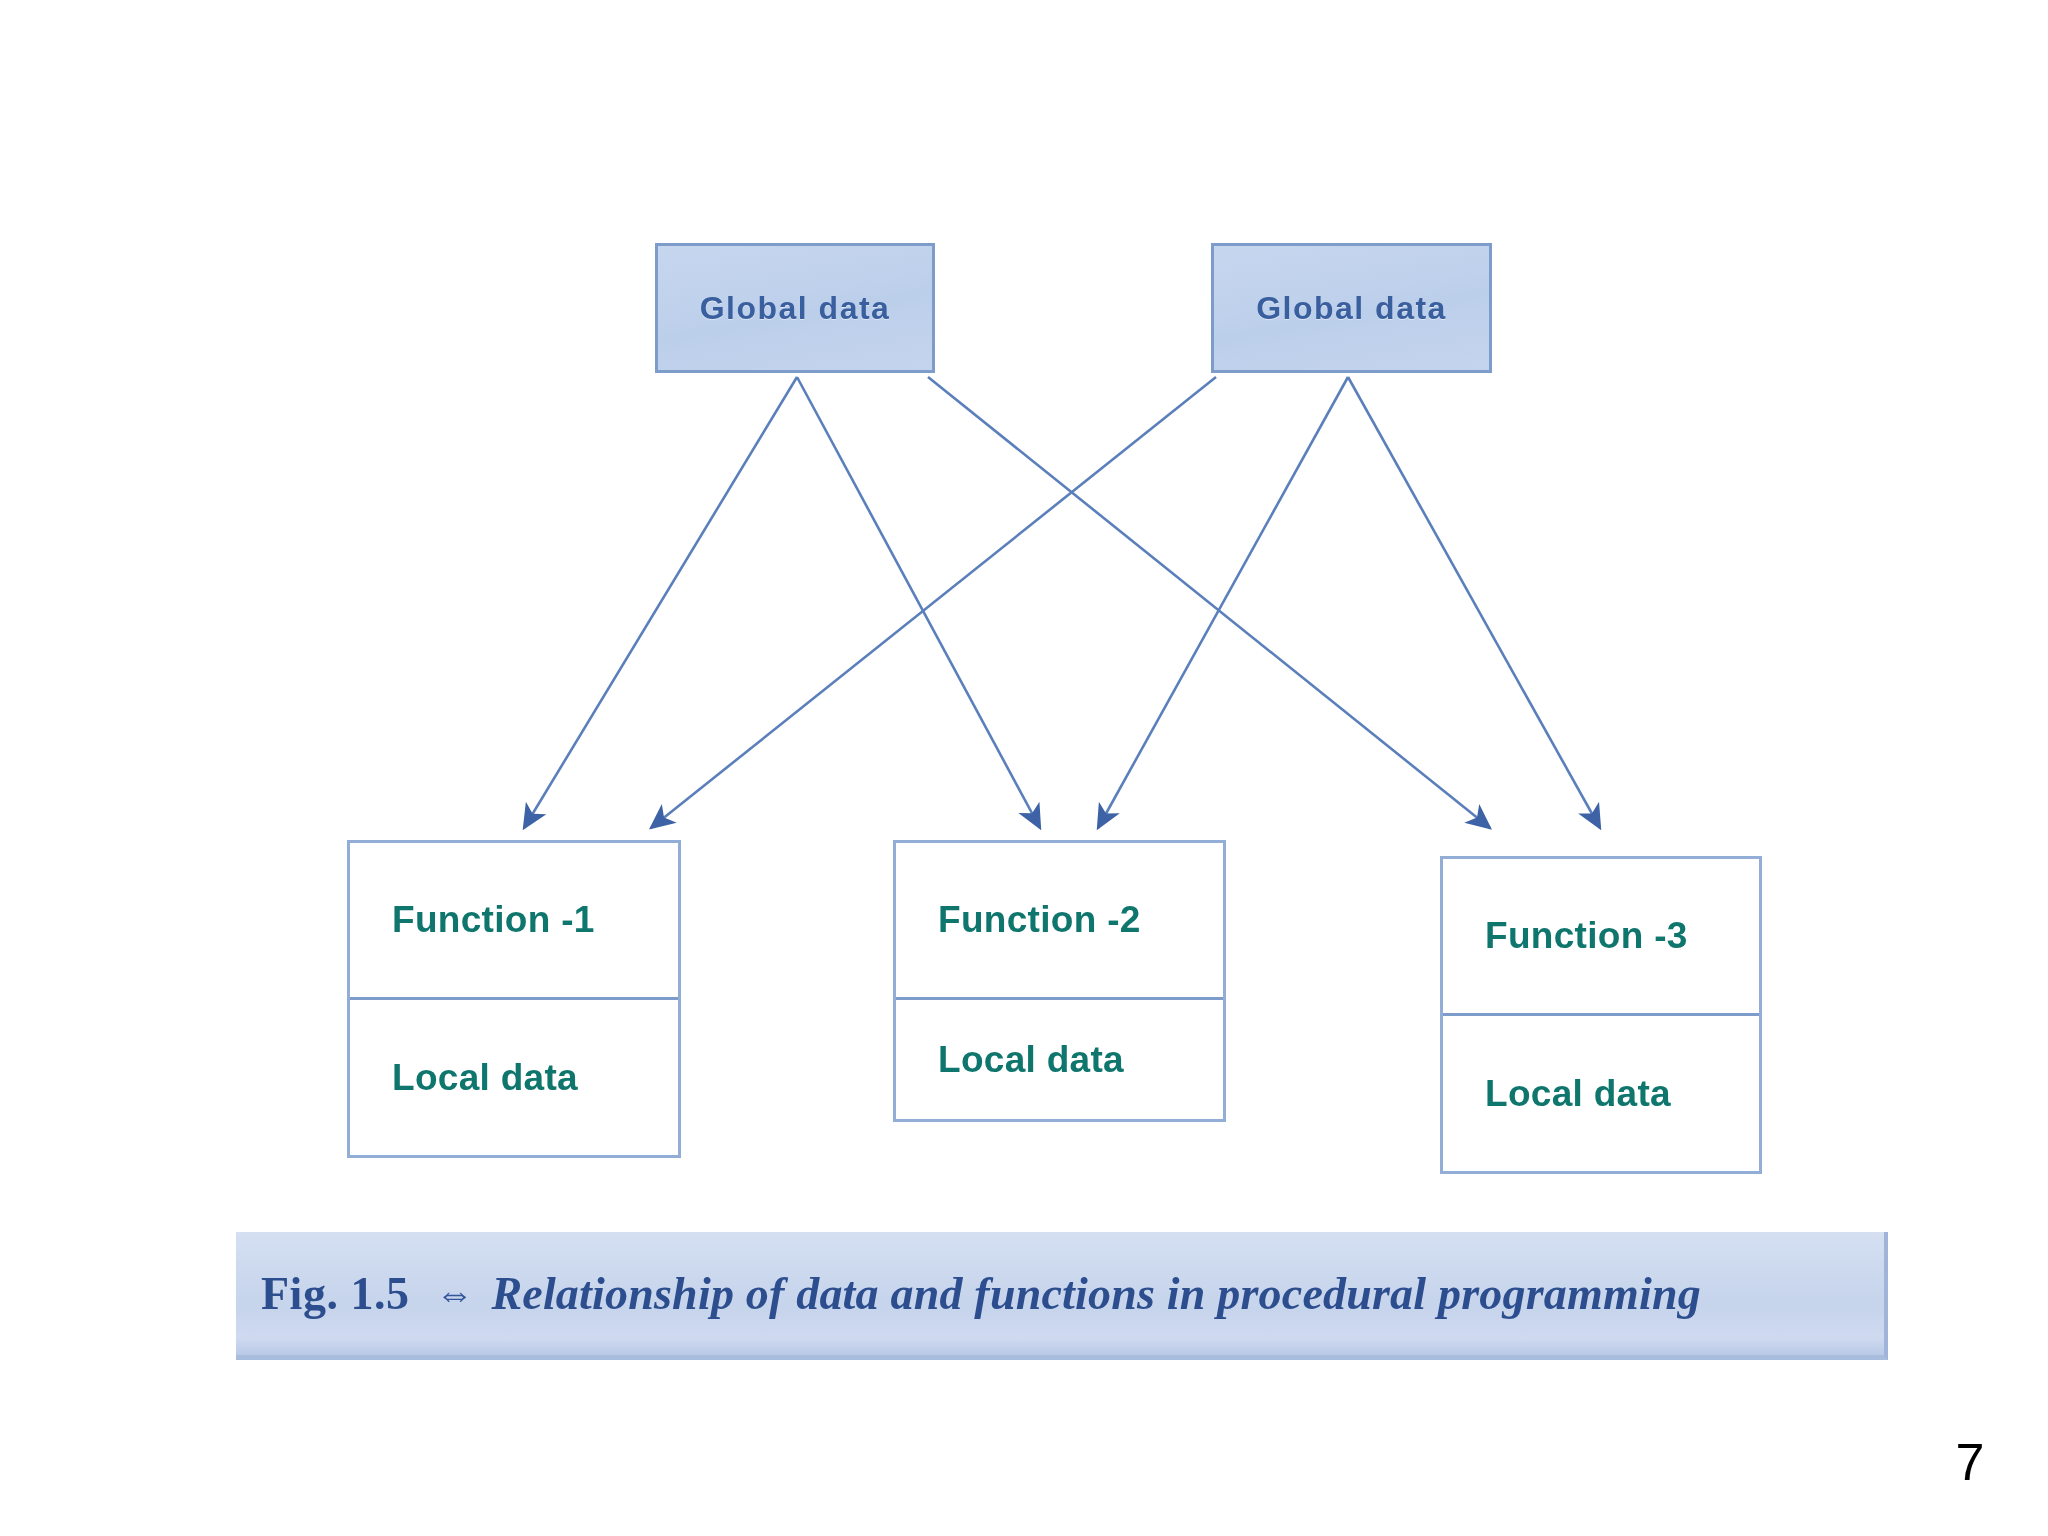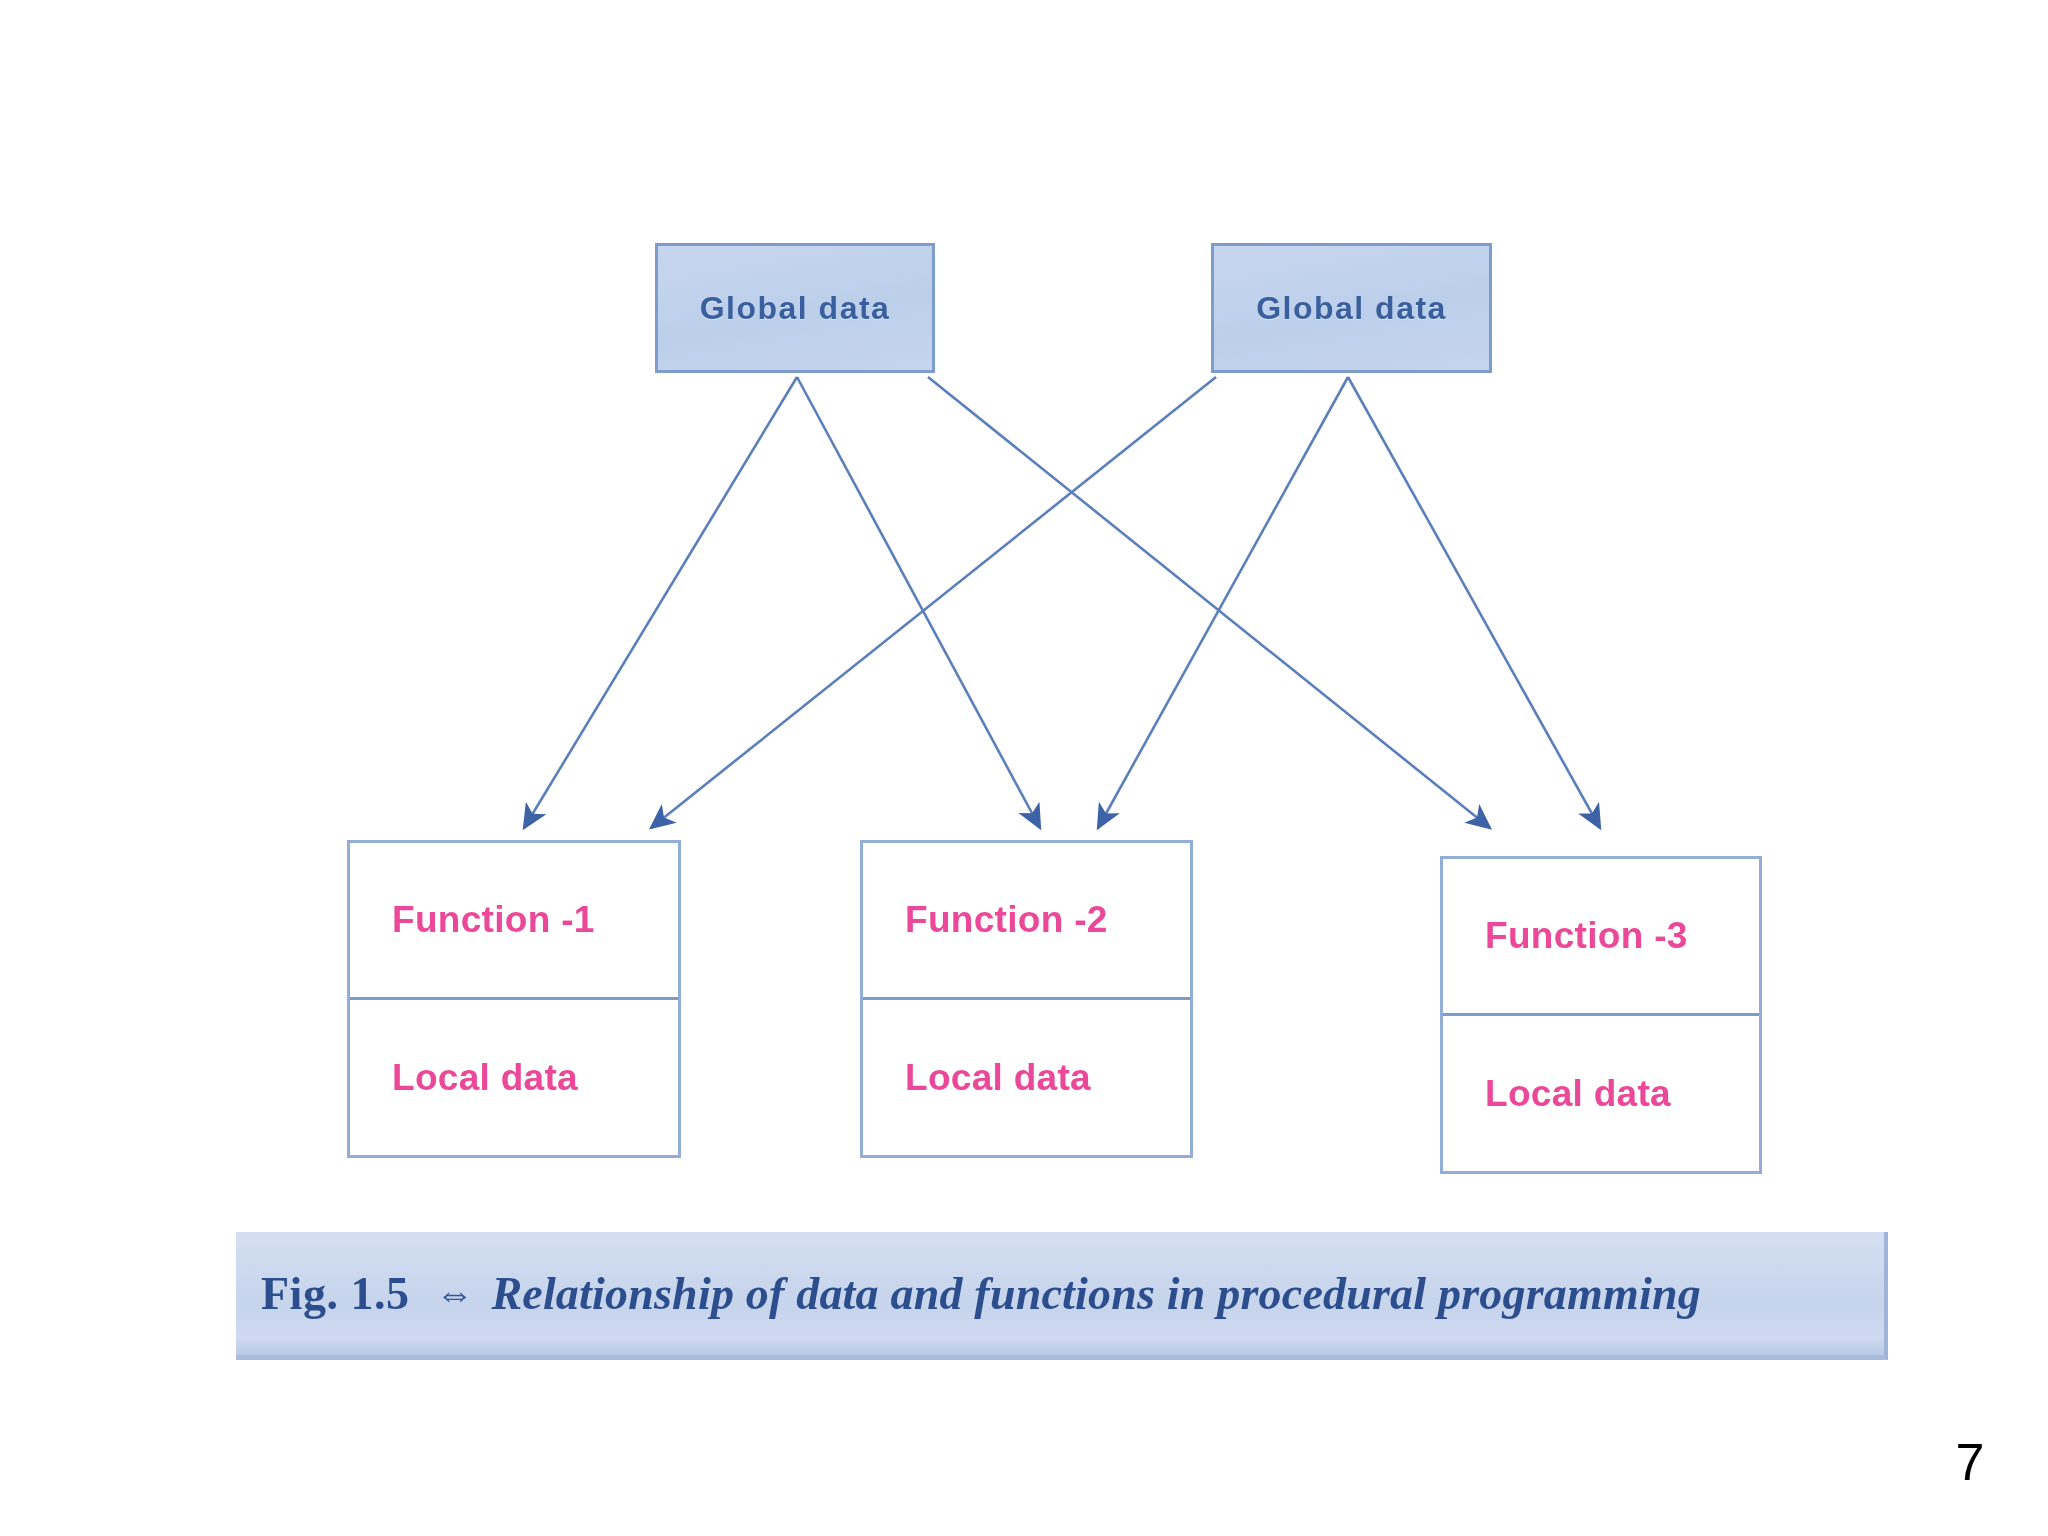--- a/index.html
+++ b/index.html
@@ -70,28 +70,28 @@
     padding-left: 42px;
     box-sizing: border-box;
   }
   .function-box .fn-cell.top {
     border-bottom: 3px solid #7d9cc9;
   }
   .function-box .fn-cell.bottom {
     flex: 1 1 auto;
   }
   .function-box .lbl {
-    color: #ec4899;
+    color: #0f766e;
     font-size: 37px;
     font-weight: 700;
     letter-spacing: .3px;
     white-space: nowrap;
   }
   #func-1 { left: 347px;  top: 840px; width: 334px; height: 318px; }
-  #func-2 { left: 860px;  top: 840px; width: 333px; height: 318px; }
+  #func-2 { left: 893px;  top: 840px; width: 333px; height: 282px; }
   #func-3 { left: 1440px; top: 856px; width: 322px; height: 318px; }
 
   
   #caption-band {
     position: absolute;
     left: 236px;
     top: 1232px;
     width: 1652px;
     height: 128px;
     box-sizing: border-box;

